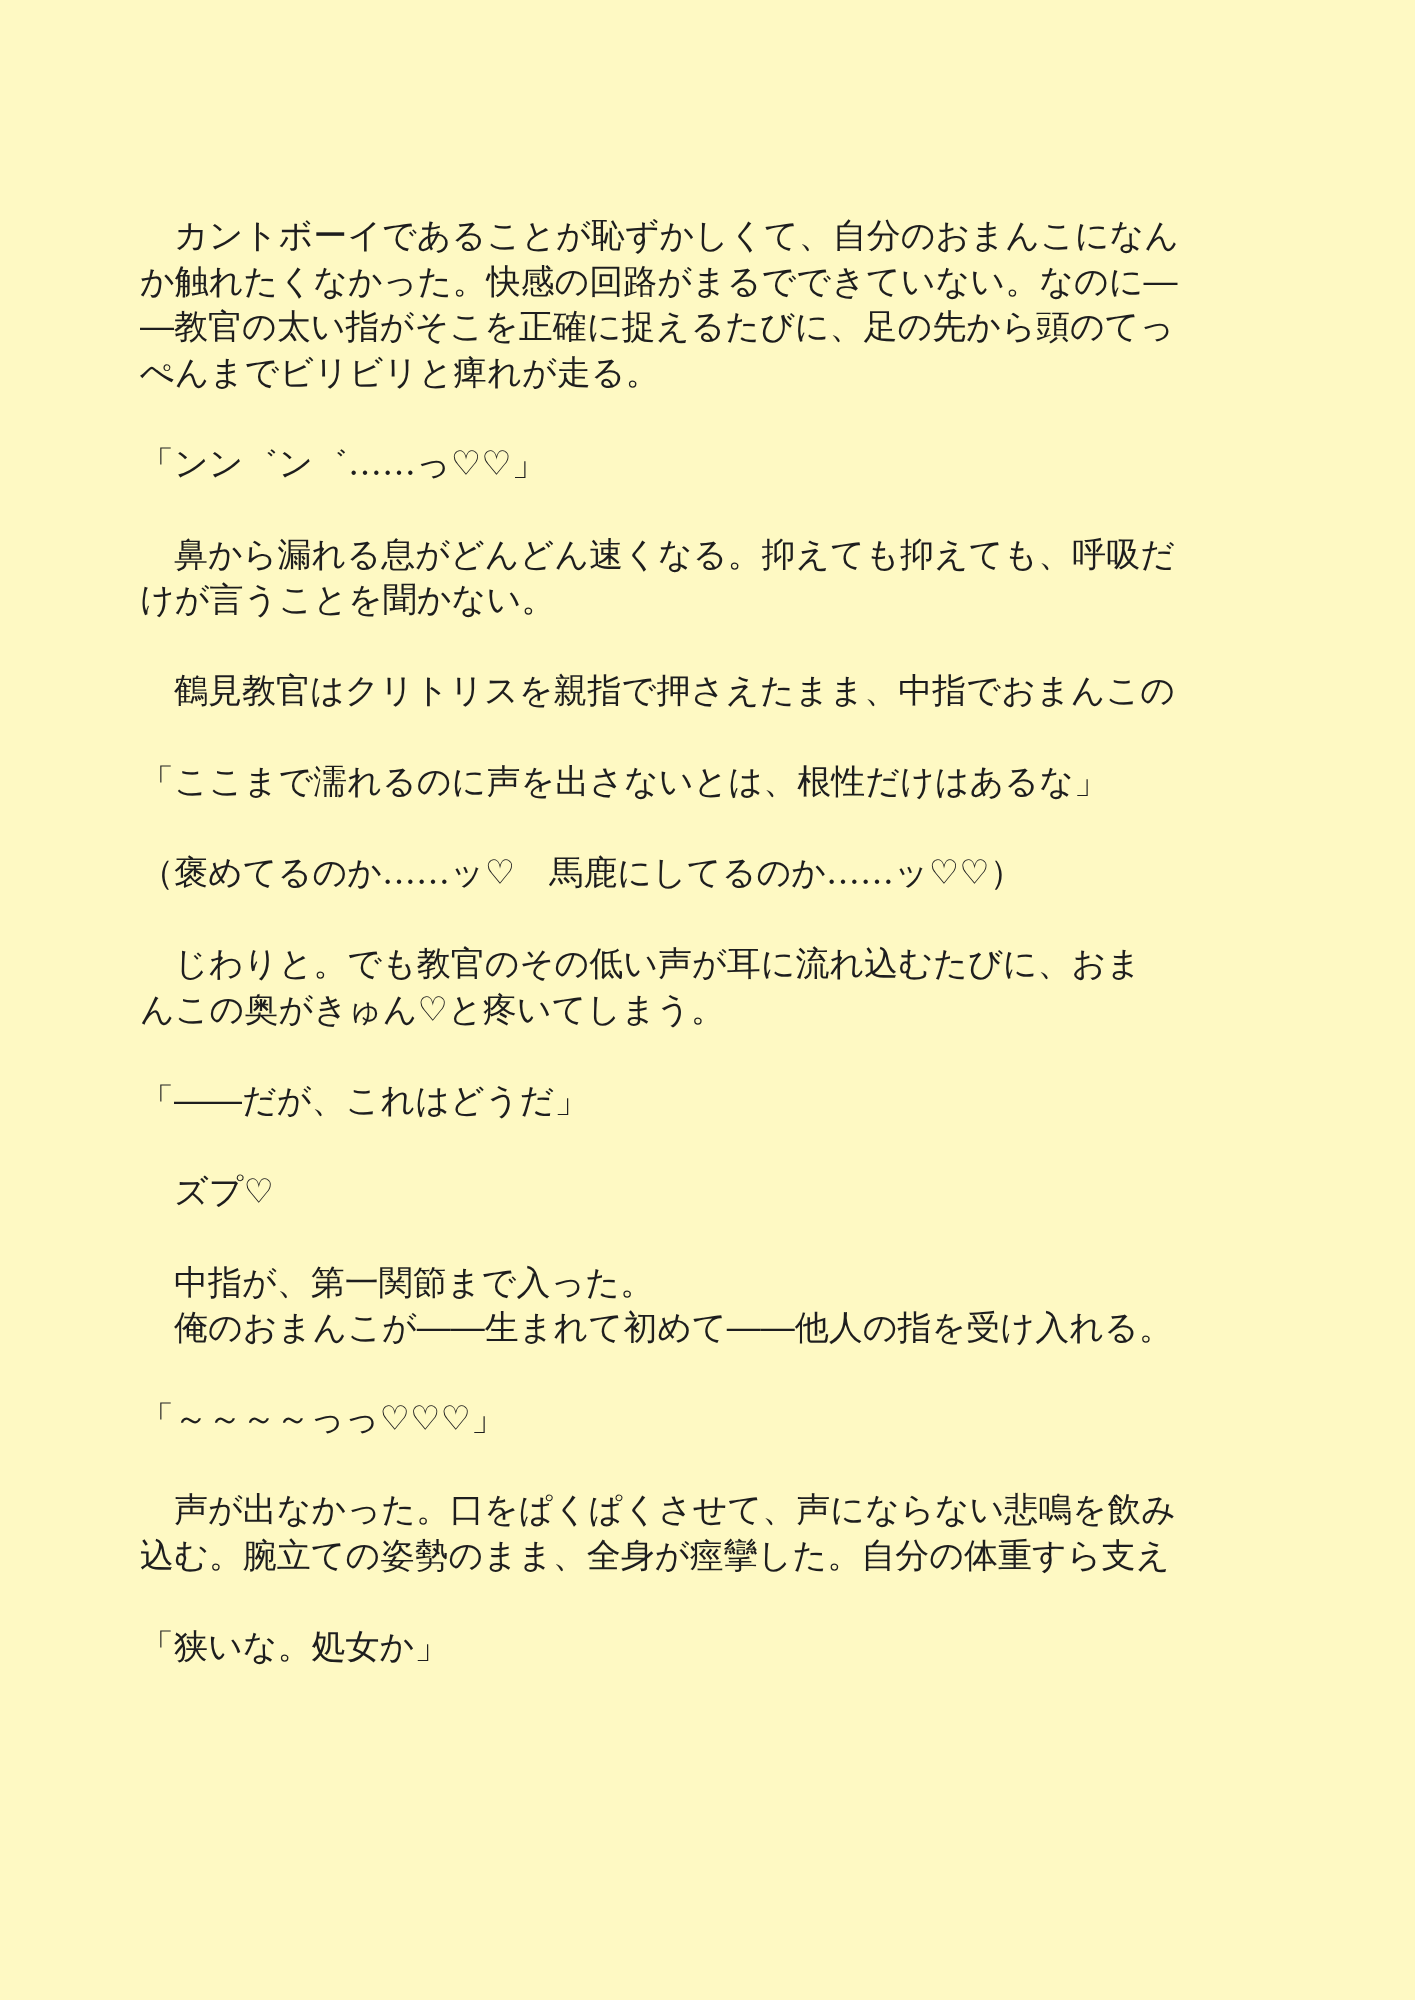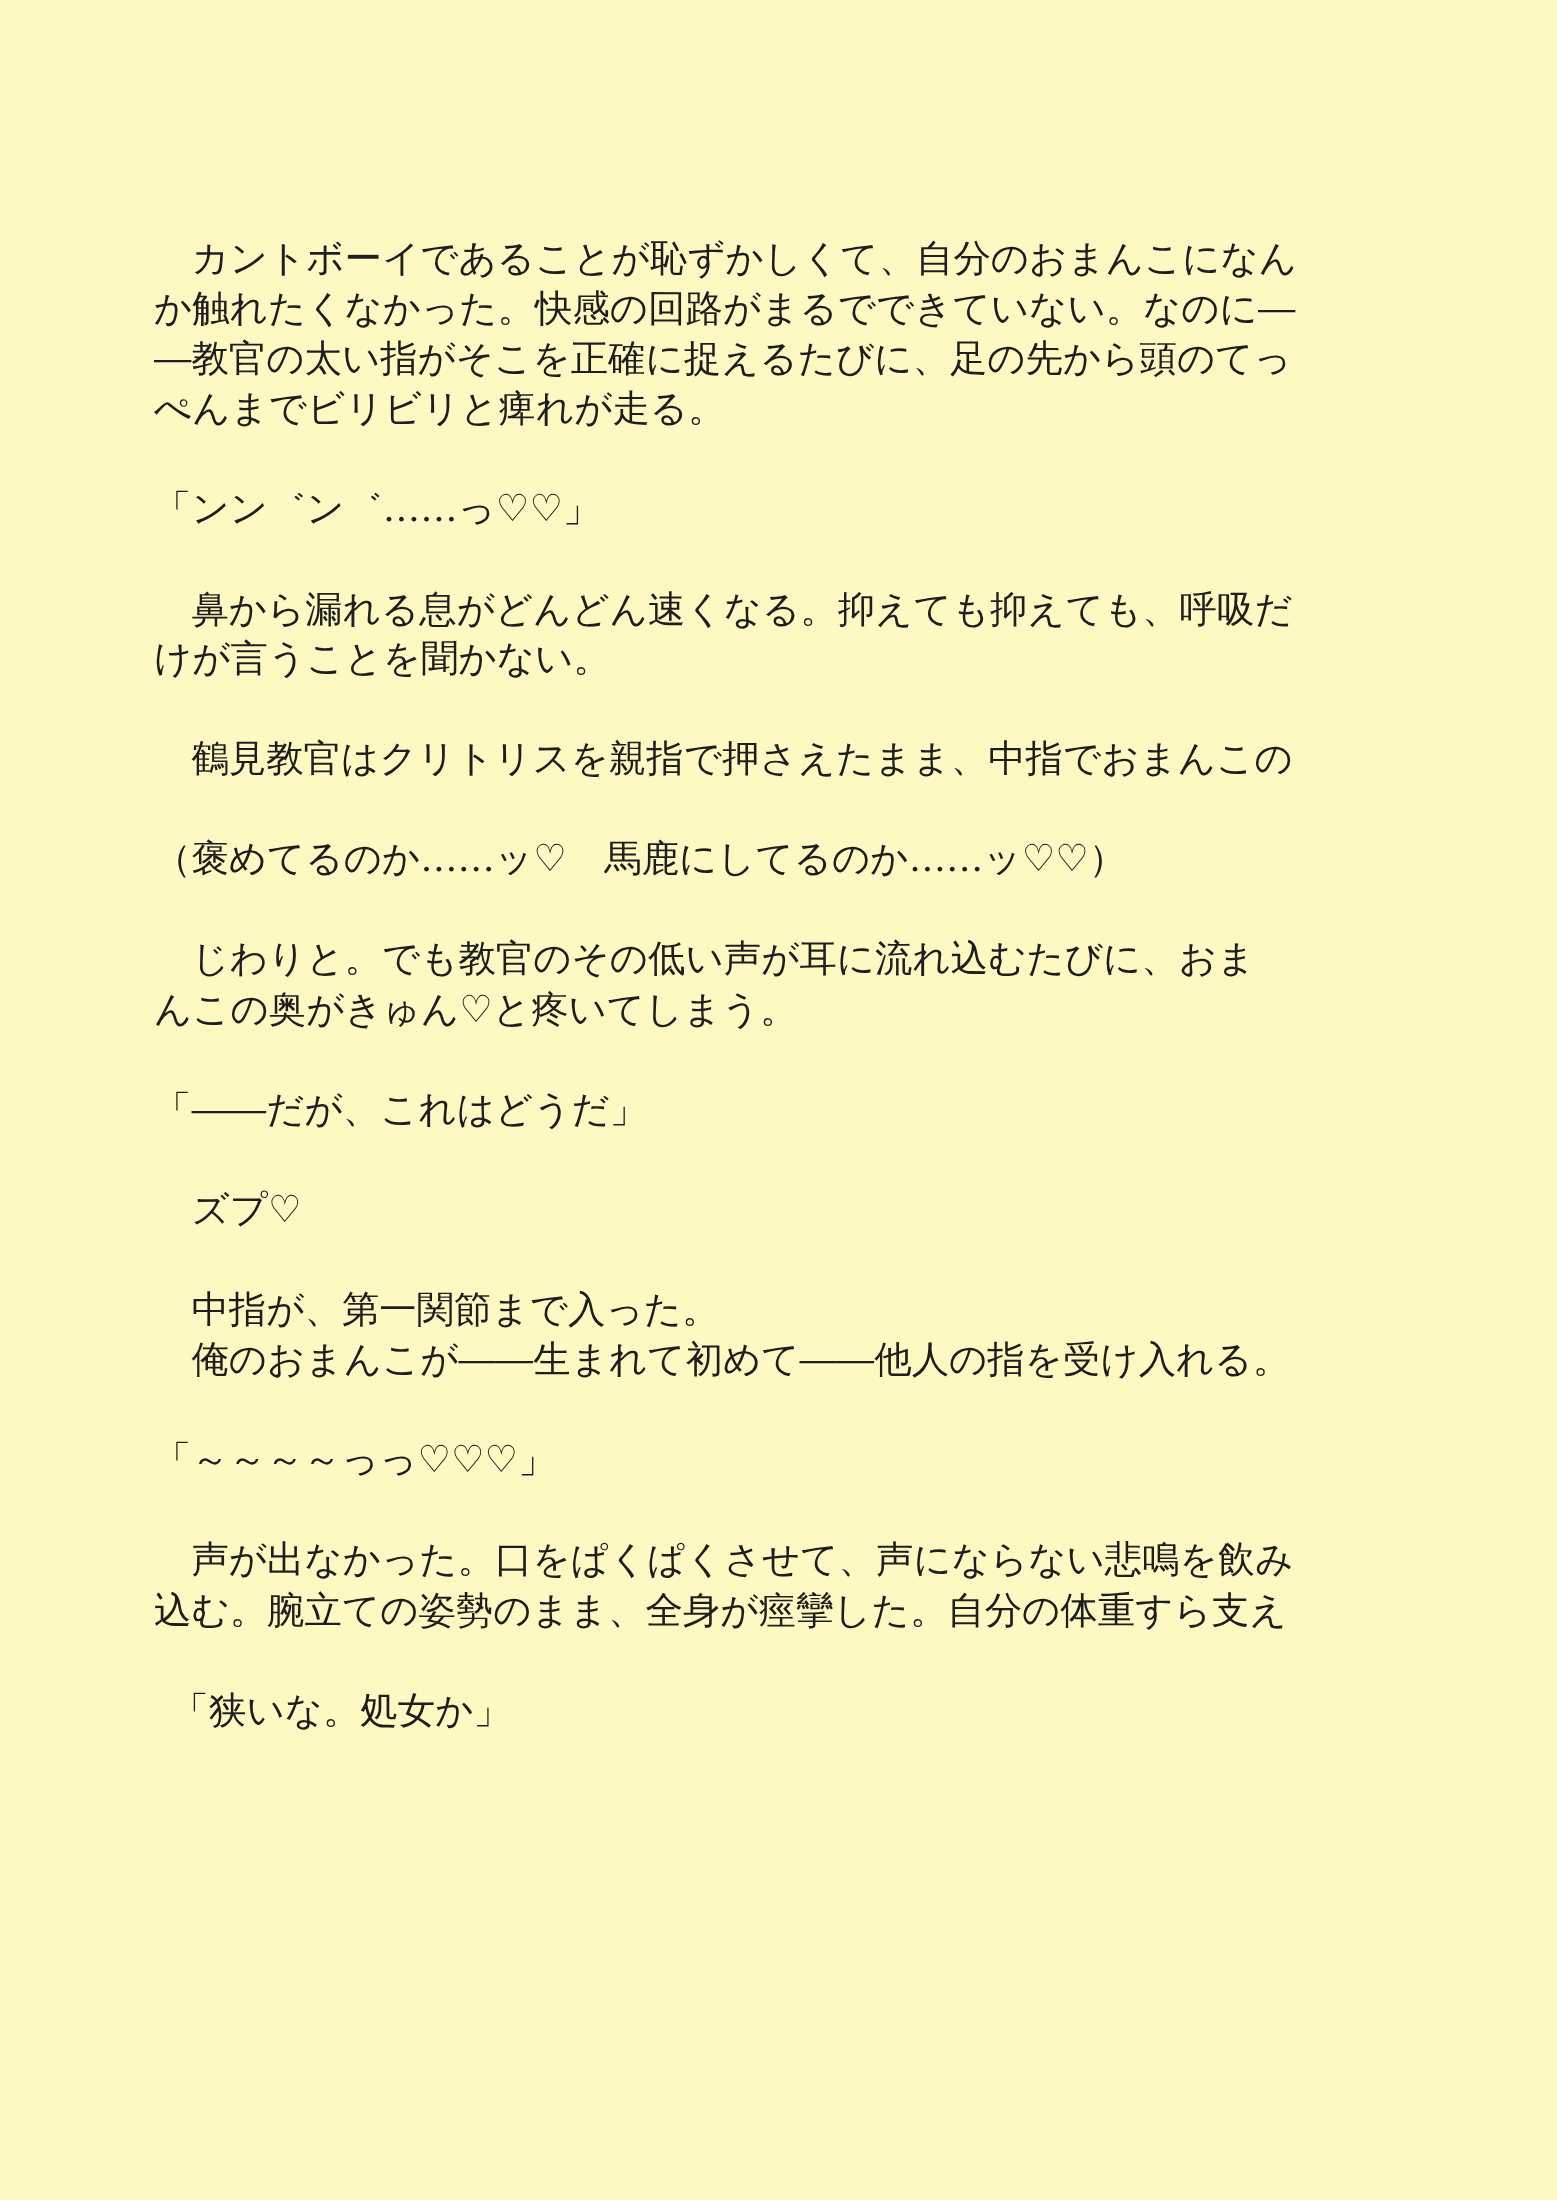--- a/index.html
+++ b/index.html
@@ -23,21 +23,20 @@
     font-size: 34px;
     line-height: 45.5px;
     color: #1e1e1e;
     letter-spacing: 0;
   }
   .block {
     margin: 0 0 45.5px 0;
   }
   .block:last-child {
     margin-bottom: 0;
-    margin-left: 16px;
   }
   .line {
     white-space: pre;
     height: 45.5px;
   }
 </style>
 </head>
 <body>
 
 <div class="page">
@@ -50,20 +49,23 @@
       </section>
       <section class="block">
         <div class="line">「ンン゛ン゛……っ♡♡」</div>
       </section>
       <section class="block">
         <div class="line">　鼻から漏れる息がどんどん速くなる。抑えても抑えても、呼吸だ</div>
         <div class="line">けが言うことを聞かない。</div>
       </section>
       <section class="block">
         <div class="line">　鶴見教官はクリトリスを親指で押さえたまま、中指でおまんこの</div>
+      </section>
+      <section class="block">
+        <div class="line">「ここまで濡れるのに声を出さないとは、根性だけはあるな」</div>
       </section>
       <section class="block">
         <div class="line">（褒めてるのか……ッ♡　馬鹿にしてるのか……ッ♡♡）</div>
       </section>
       <section class="block">
         <div class="line">　じわりと。でも教官のその低い声が耳に流れ込むたびに、おま</div>
         <div class="line">んこの奥がきゅん♡と疼いてしまう。</div>
       </section>
       <section class="block">
         <div class="line">「――だが、これはどうだ」</div>

